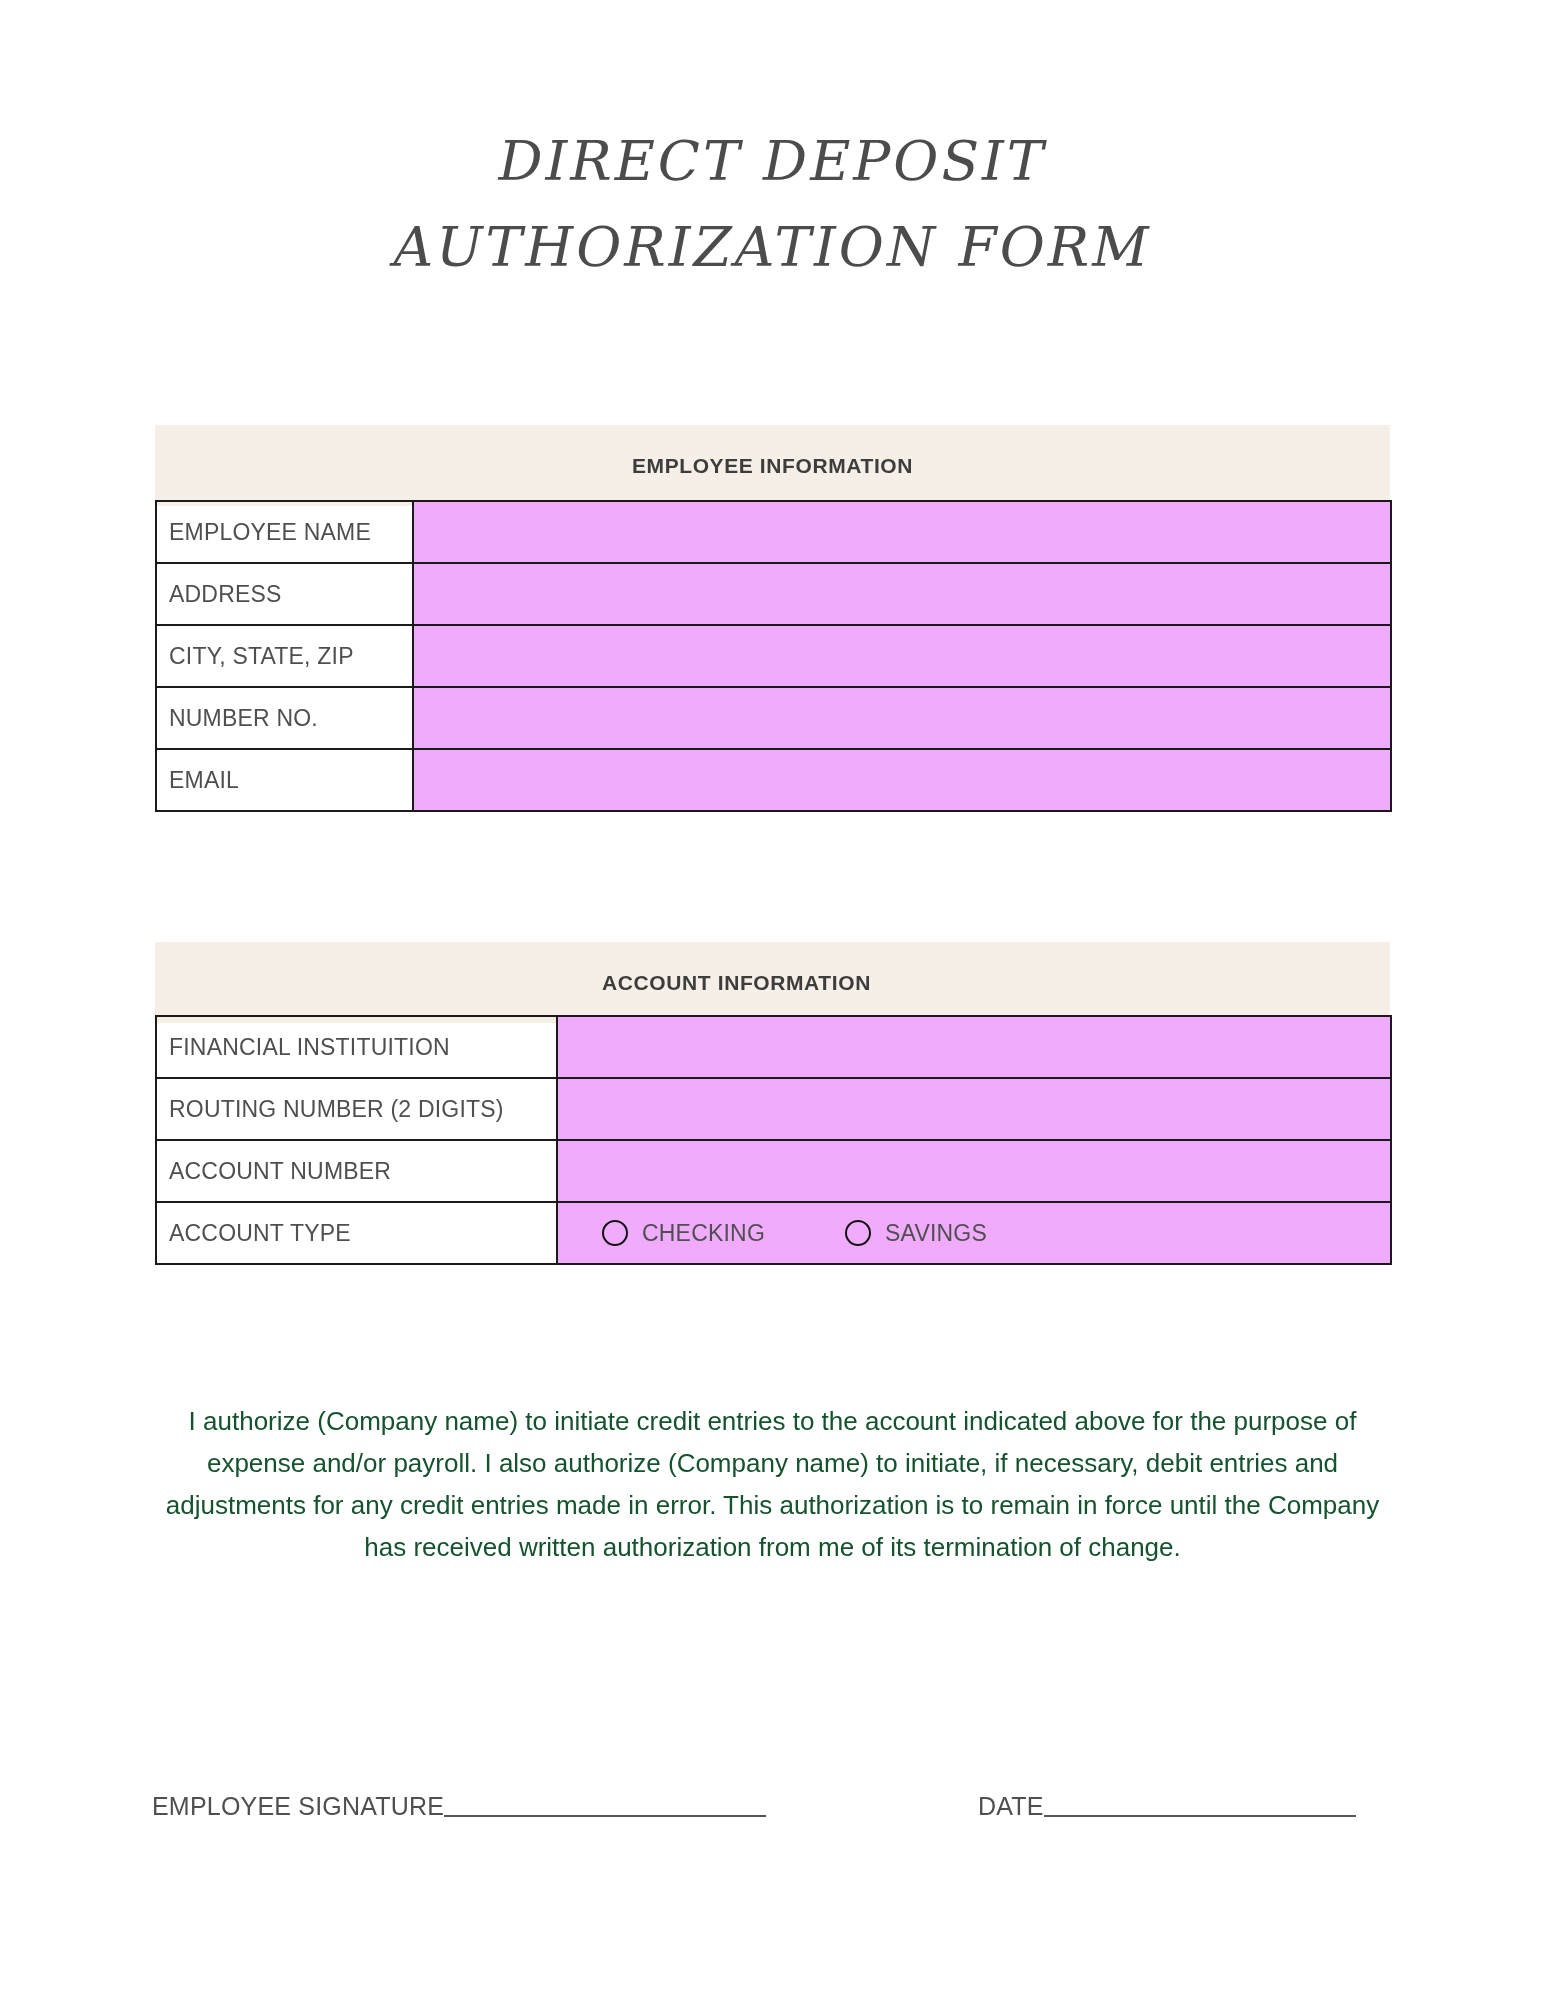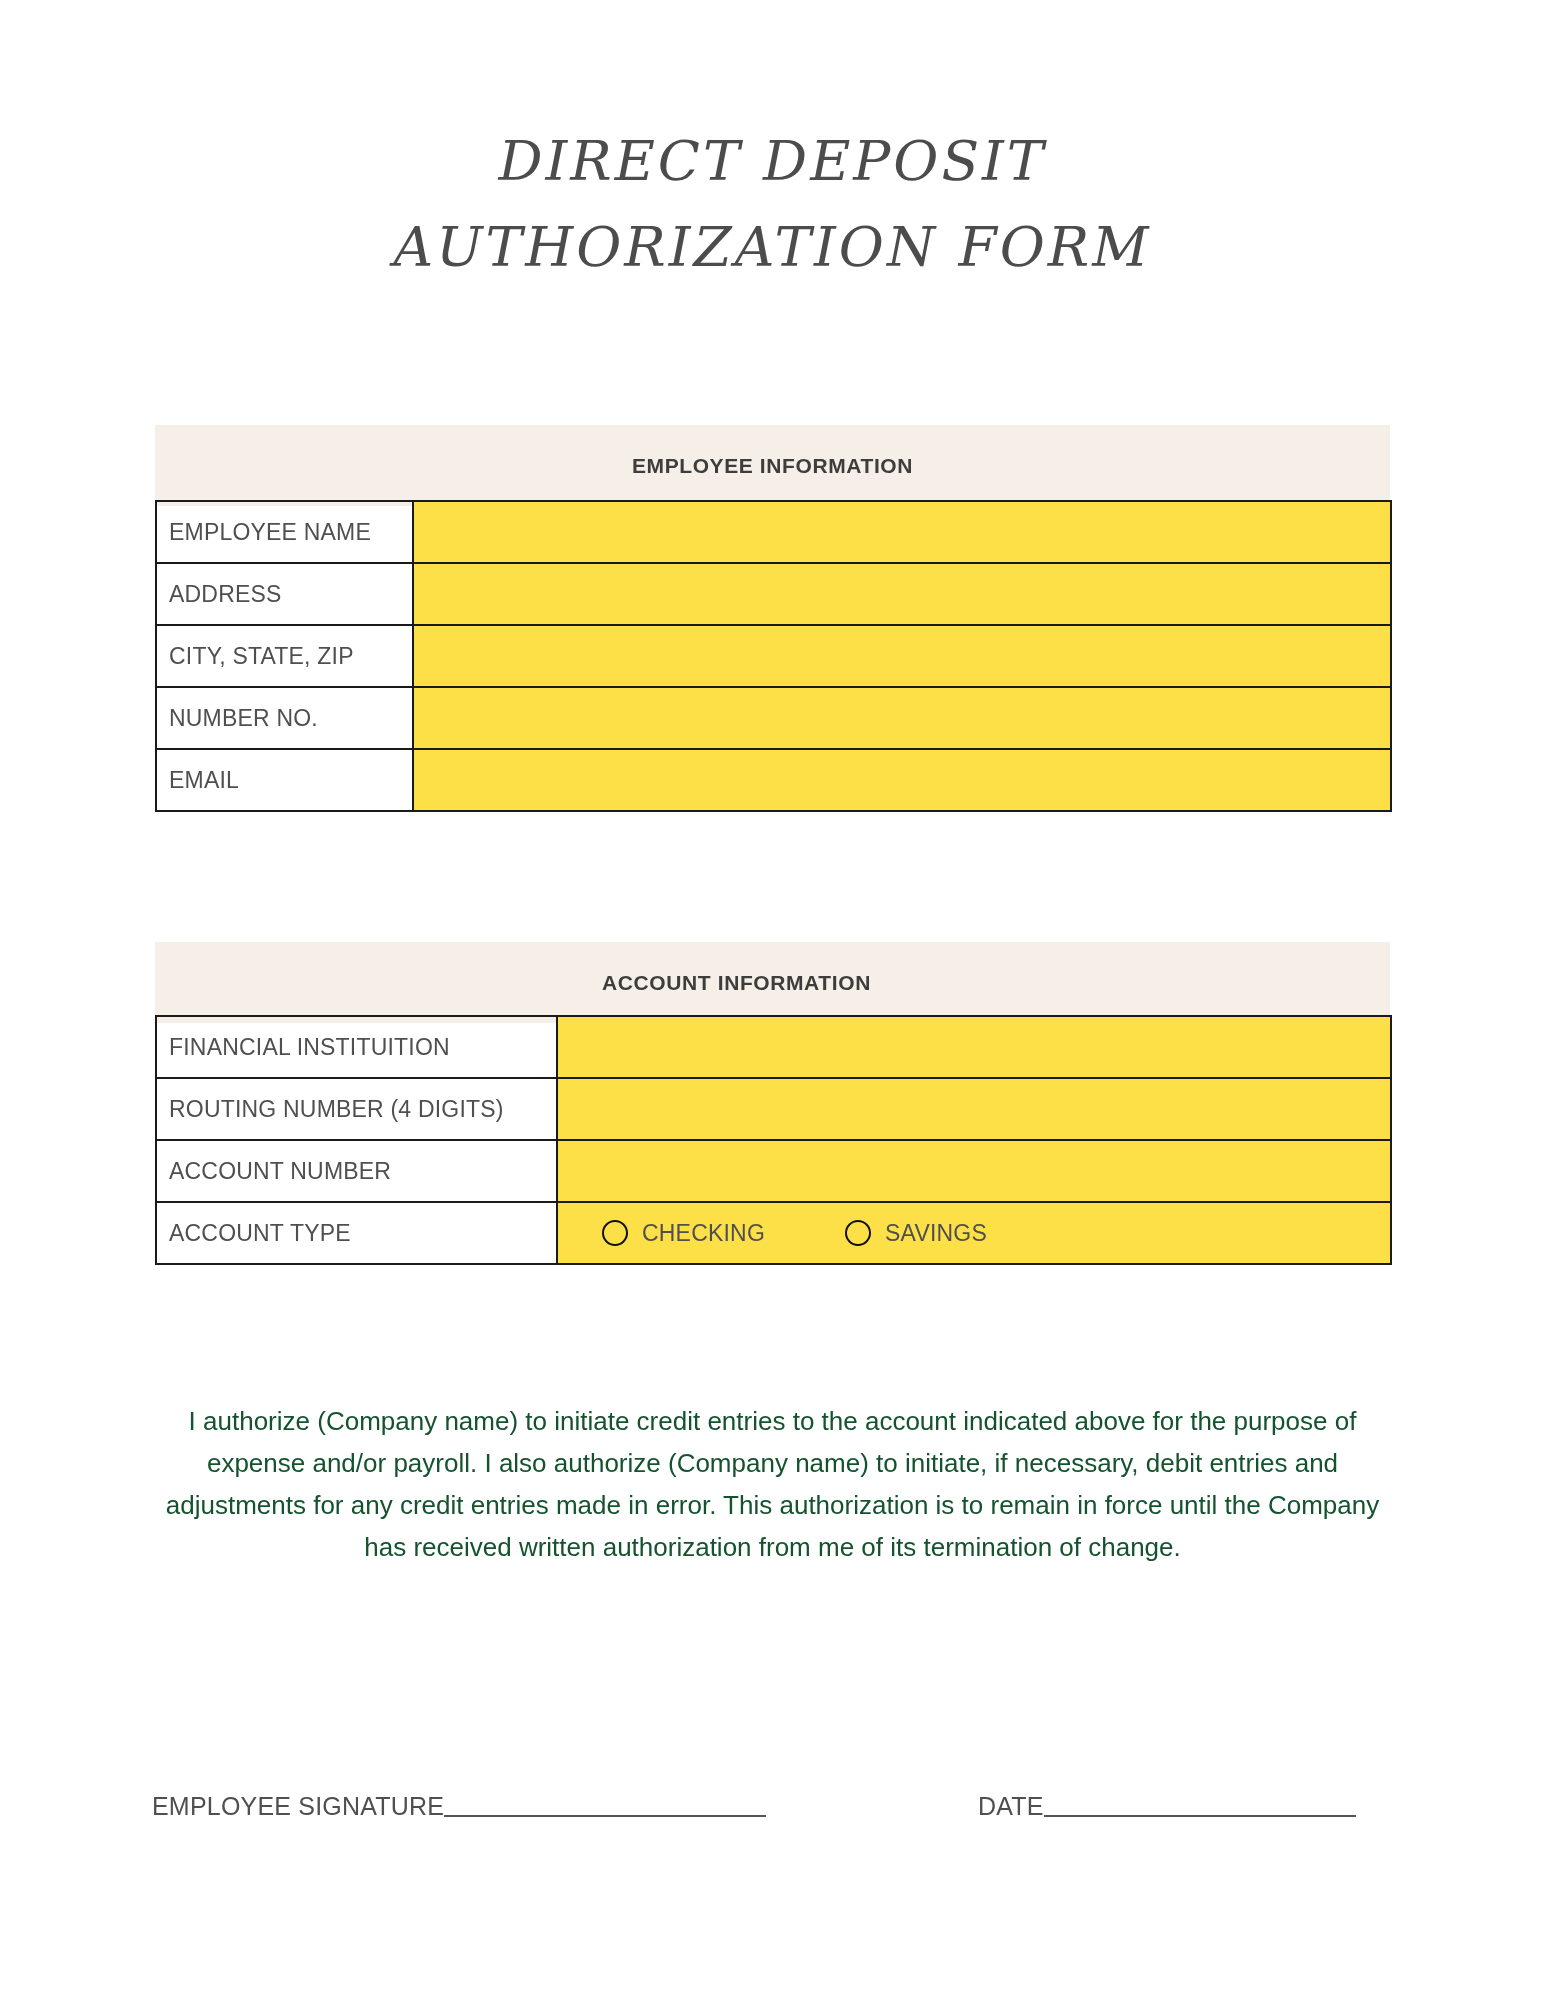--- a/index.html
+++ b/index.html
@@ -78,21 +78,21 @@
   }
   .form-table td.label-cell {
     font-family: "Liberation Sans", sans-serif;
     font-weight: 400;
     font-size: 23px;
     letter-spacing: 0.2px;
     color: #4f4f4f;
     white-space: nowrap;
   }
   .form-table td.value-cell {
-    background: #fde047;
+    background: #f0abfc;
   }
 
   #table-employee {
     left: 155px;
     top: 500px;
     width: 1235px;
     border-radius: 11px;
   }
   #table-account {
     left: 155px;
@@ -225,21 +225,21 @@
     <colgroup>
         <col style="width:401px">
         <col style="width:834px">
       </colgroup>
     <tbody>
       <tr>
         <td class="label-cell">FINANCIAL INSTITUITION</td>
         <td class="value-cell"></td>
       </tr>
       <tr>
-        <td class="label-cell">ROUTING NUMBER (4 DIGITS)</td>
+        <td class="label-cell">ROUTING NUMBER (2 DIGITS)</td>
         <td class="value-cell"></td>
       </tr>
       <tr>
         <td class="label-cell">ACCOUNT NUMBER</td>
         <td class="value-cell"></td>
       </tr>
       <tr>
         <td class="label-cell">ACCOUNT TYPE</td>
         <td class="value-cell">
           <div class="choice-row">

